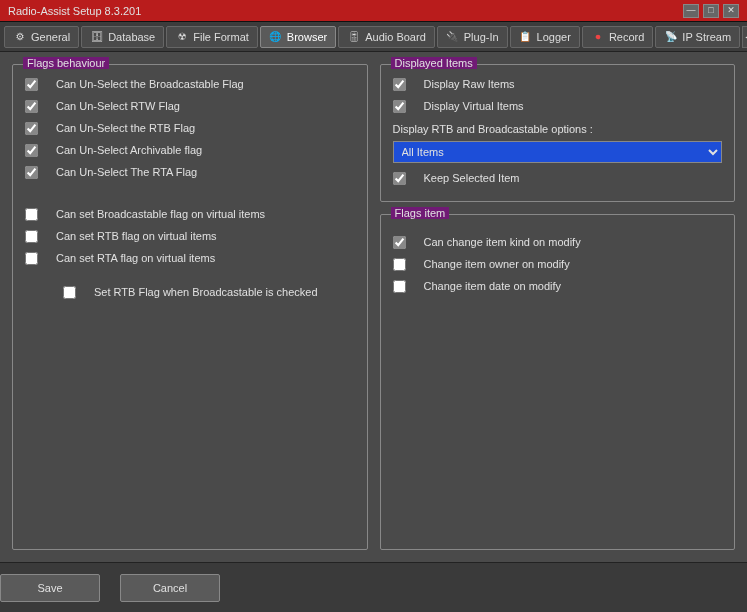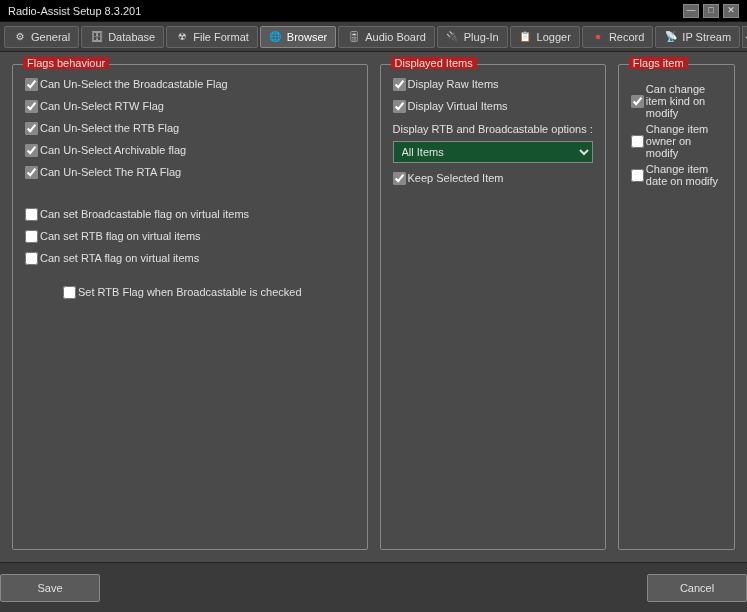--- a/index.html
+++ b/index.html
@@ -6,21 +6,21 @@
     body {
       width: 747px;
       height: 612px;
       background: #4a4a4a;
       font-family: 'Segoe UI', Tahoma, sans-serif;
       font-size: 11px;
       color: #e0e0e0;
       overflow: hidden;
     }
     .title-bar {
-      background: #000000;
+      background: #b91c1c;
       height: 22px;
       display: flex;
       align-items: center;
       padding: 0 8px;
       justify-content: space-between;
       border-bottom: 1px solid #111;
     }
     .title-bar-text {
       font-size: 11px;
       color: #e0e0e0;
@@ -101,41 +101,42 @@
       display: flex;
       gap: 12px;
       height: calc(612px - 22px - 30px - 50px);
     }
     .panel-left {
       flex: 1;
     }
     .panel-right {
       flex: 1;
       display: flex;
+      flex-direction: column;
       gap: 12px;
     }
     .group-box {
       border: 1px solid #888;
       border-radius: 2px;
       padding: 10px 12px;
       position: relative;
     }
     .group-box-title {
       position: absolute;
       top: -8px;
       left: 10px;
-      background: #b91c1c;
+      background: #701a75;
       padding: 0 4px;
       font-size: 11px;
       color: #e0e0e0;
     }
     .checkbox-row {
       display: flex;
       align-items: center;
-      gap: 2px;
+      gap: 18px;
       margin-bottom: 4px;
       min-height: 18px;
     }
     .checkbox-row label {
       font-size: 11px;
       color: #e0e0e0;
       cursor: pointer;
     }
     .cb-group {
       margin-bottom: 8px;
@@ -154,33 +155,33 @@
       cursor: pointer;
       flex-shrink: 0;
     }
     .dropdown-row {
       display: flex;
       align-items: center;
       gap: 4px;
       margin: 6px 0;
     }
     select {
-      background: #14532d;
+      background: #1d4ed8;
       border: 1px solid #888;
       color: #e0e0e0;
       font-size: 11px;
       padding: 2px 4px;
       flex: 1;
       height: 22px;
     }
     .bottom-bar {
       height: 50px;
       display: flex;
       align-items: center;
-      justify-content: space-between;
+      justify-content: flex-start;
       gap: 20px;
       background: #3a3a3a;
       border-top: 1px solid #222;
     }
     .action-btn {
       width: 100px;
       height: 28px;
       background: #5a5a5a;
       border: 1px solid #888;
       border-radius: 2px;

